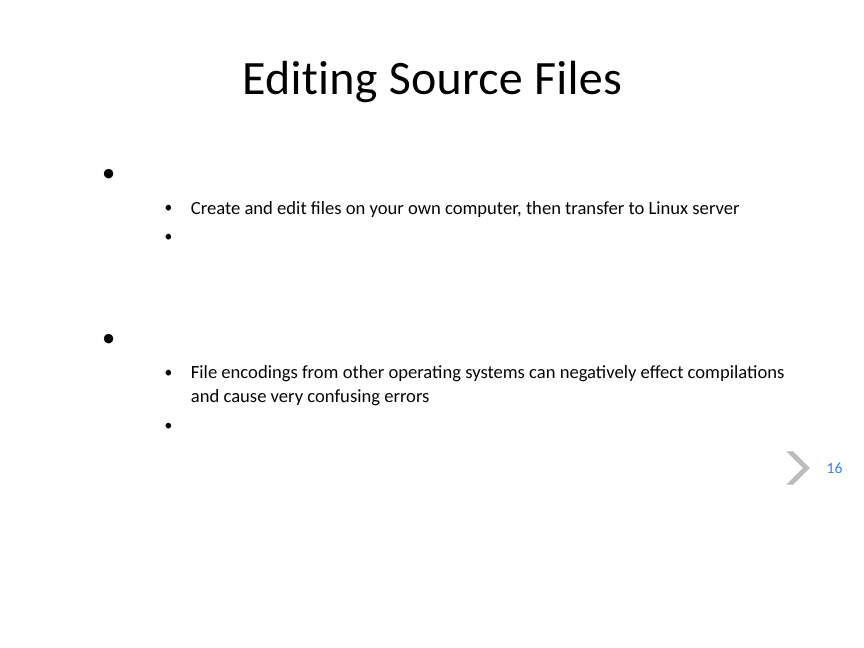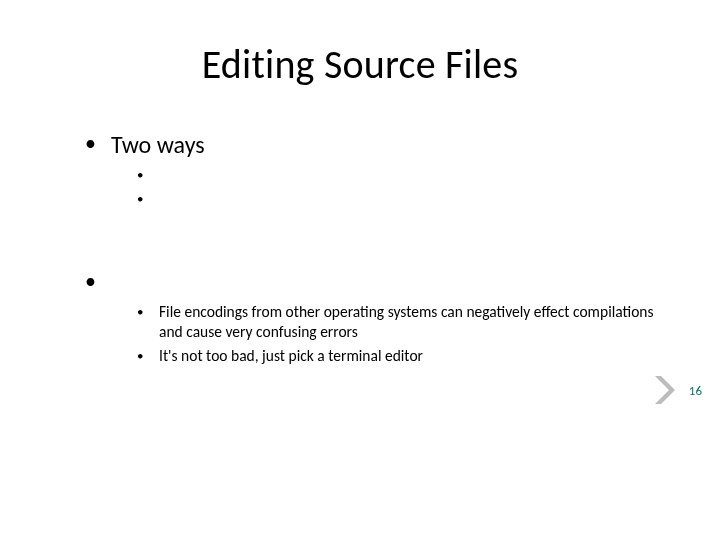--- a/index.html
+++ b/index.html
@@ -70,58 +70,57 @@
     display: flex;
     align-items: center;
     justify-content: center;
   }
   .chevron svg { display: block; }
   .pagenum {
     position: absolute;
     right: 18px;
     bottom: 30px;
     font-size: 13px;
-    color: #0f766e;
+    color: #3b82f6;
   }
 </style>
 </head>
 <body>
 
 <div class="slide">
 
   <div class="title">Editing Source Files</div>
 
   <div class="body">
 
     <div class="bullet-l1">
       <span class="dot1">•</span>
-      <span>Two ways</span>
     </div>
     <div class="sublist">
       <div class="bullet-l2">
         <span class="dot2">•</span>
+        <span>Create and edit files on your own computer, then transfer to Linux server</span>
       </div>
       <div class="bullet-l2">
         <span class="dot2">•</span>
       </div>
     </div>
 
     <div class="spacer"></div>
 
     <div class="bullet-l1 bold">
       <span class="dot1" style="font-weight:400">•</span>
     </div>
     <div class="sublist">
       <div class="bullet-l2">
         <span class="dot2">•</span>
         <span>File encodings from other operating systems can negatively effect compilations and cause very confusing errors</span>
       </div>
       <div class="bullet-l2">
         <span class="dot2">•</span>
-        <span>It's not too bad, just pick a terminal editor</span>
       </div>
     </div>
 
   </div>
 
   <div class="chevron">
     <svg width="24" height="32" viewBox="0 0 24 32">
       <path d="M2 2 L16 16 L2 30 L8 30 L22 16 L8 2 Z" fill="#bcbcbc"></path>
     </svg>
   </div>

